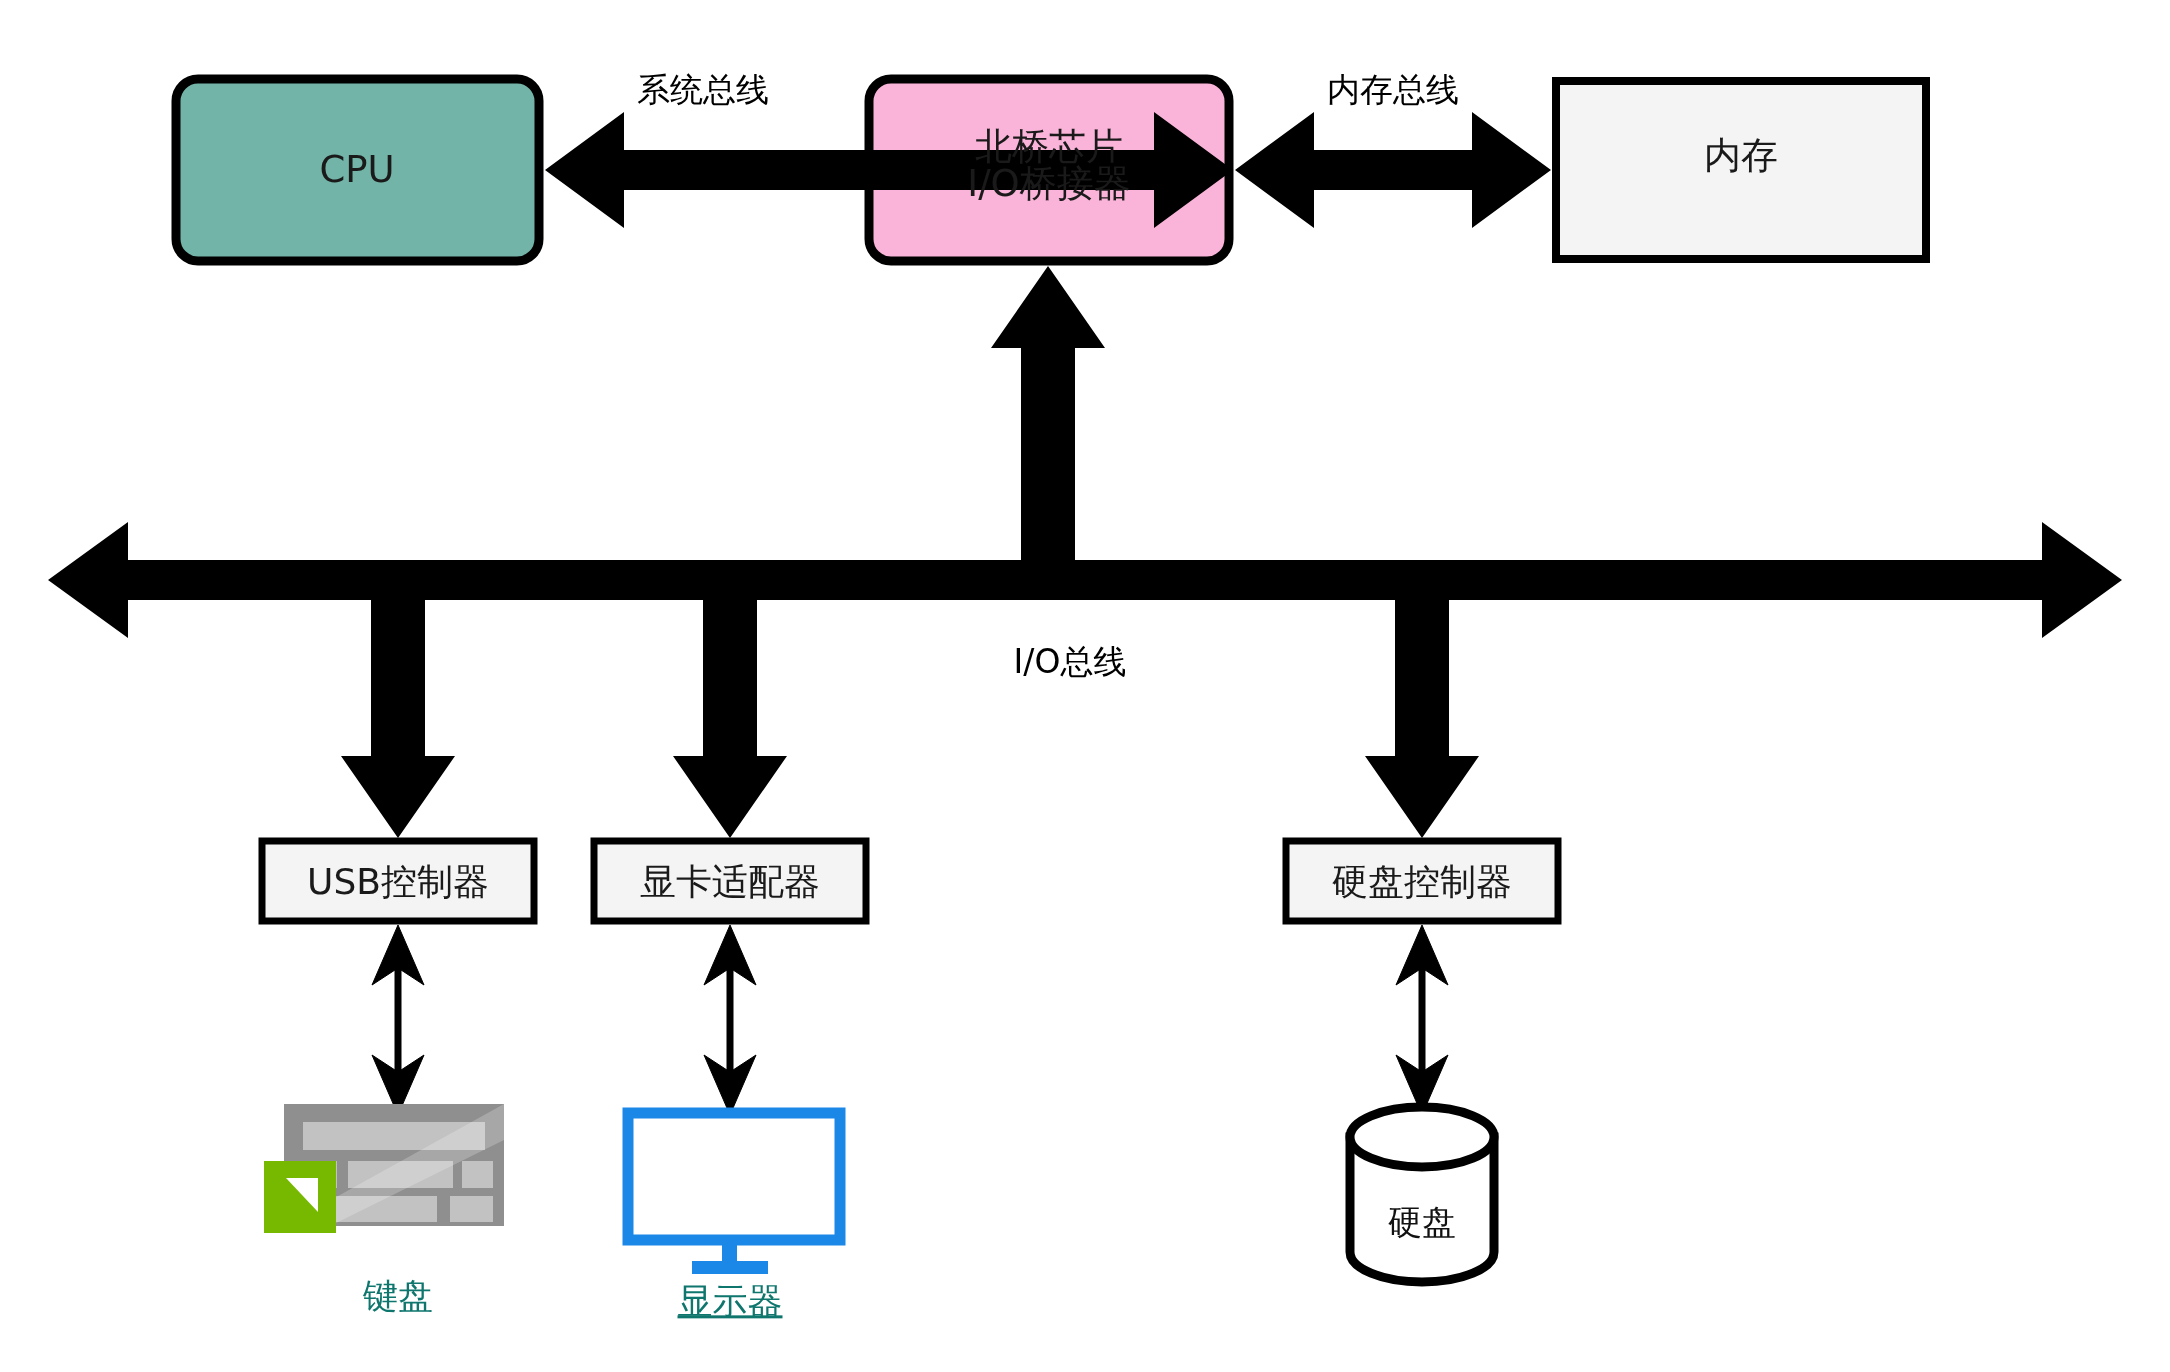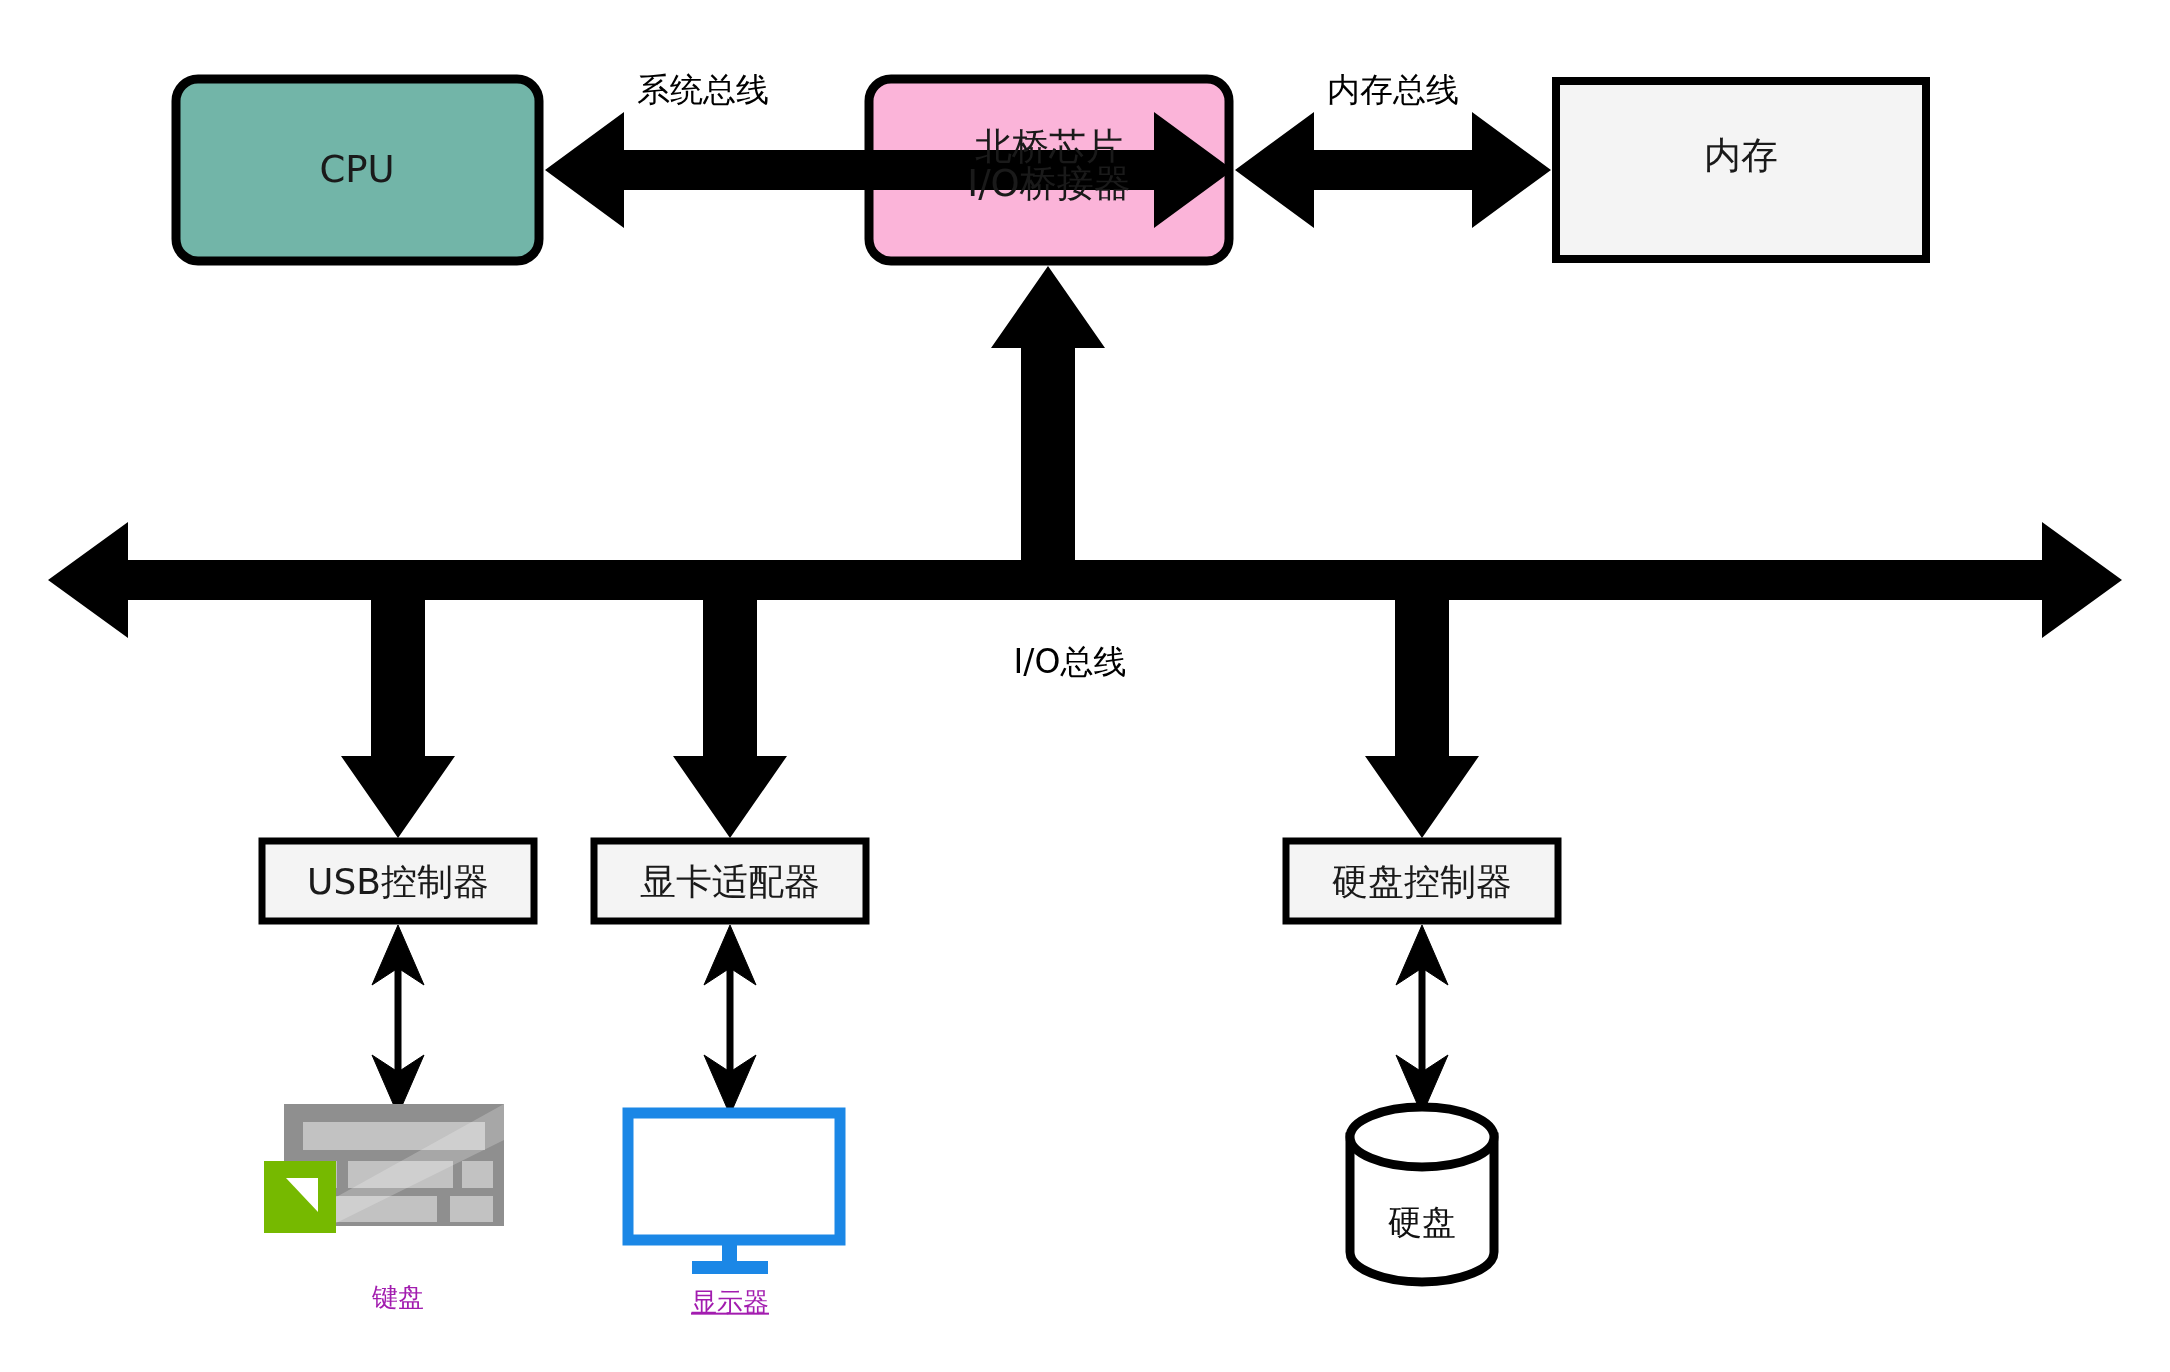--- a/index.html
+++ b/index.html
@@ -33,22 +33,22 @@
     font-size: 37px;
   }
   .box-label.two-line {
     line-height: 1.28;
   }
   .bus-label {
     font-size: 33px;
     color: #000000;
   }
   .dev-label {
-    font-size: 26px;
-    color: #a21caf;
+    font-size: 35px;
+    color: #0f766e;
   }
   .cyl-label {
     font-size: 34px;
     color: #111111;
   }
   .ctrl-label {
     font-size: 36px;
   }
   .centerer {
     transform: translate(-50%, -50%);

